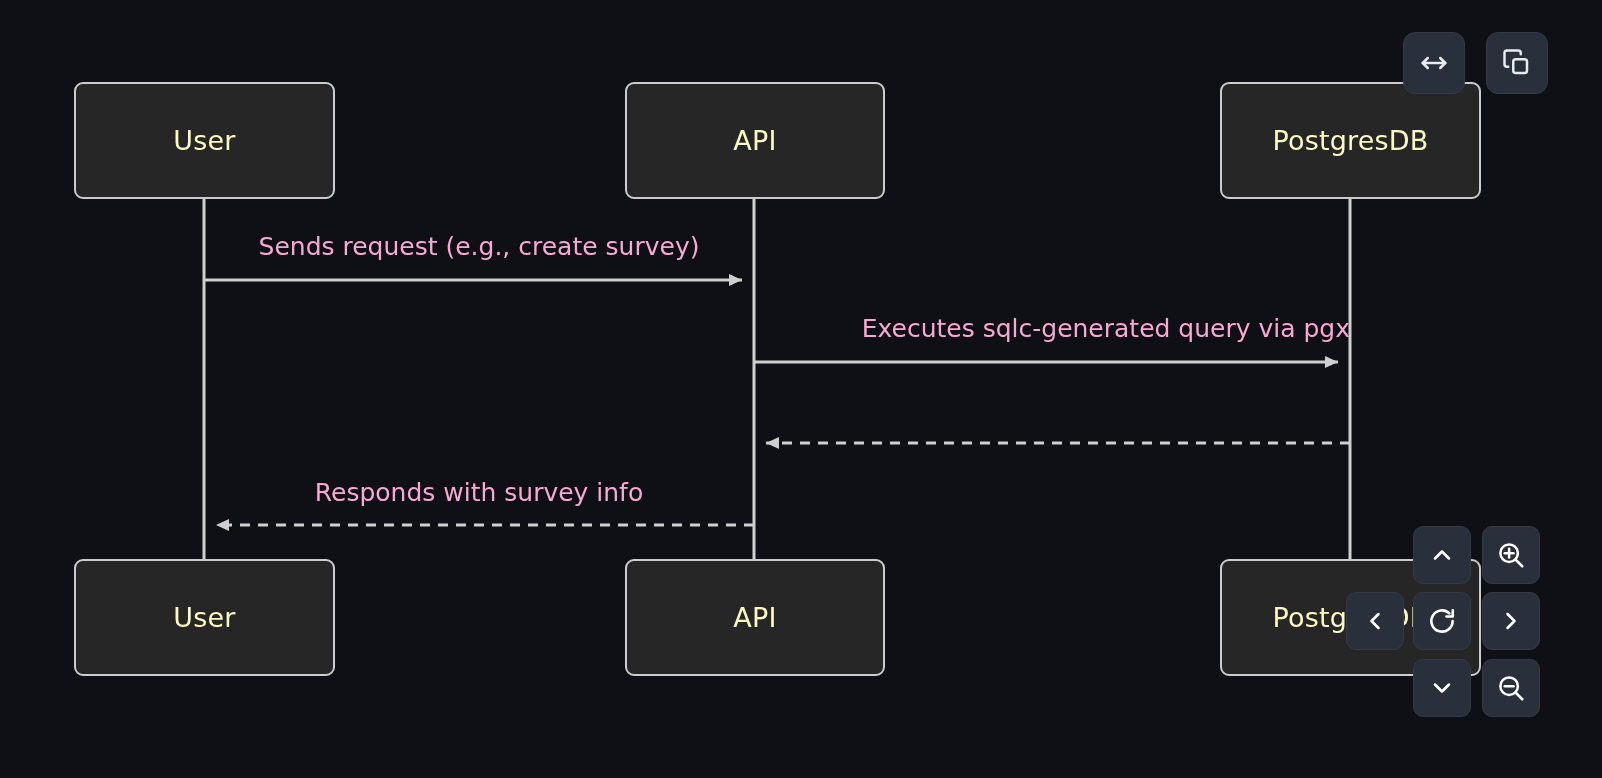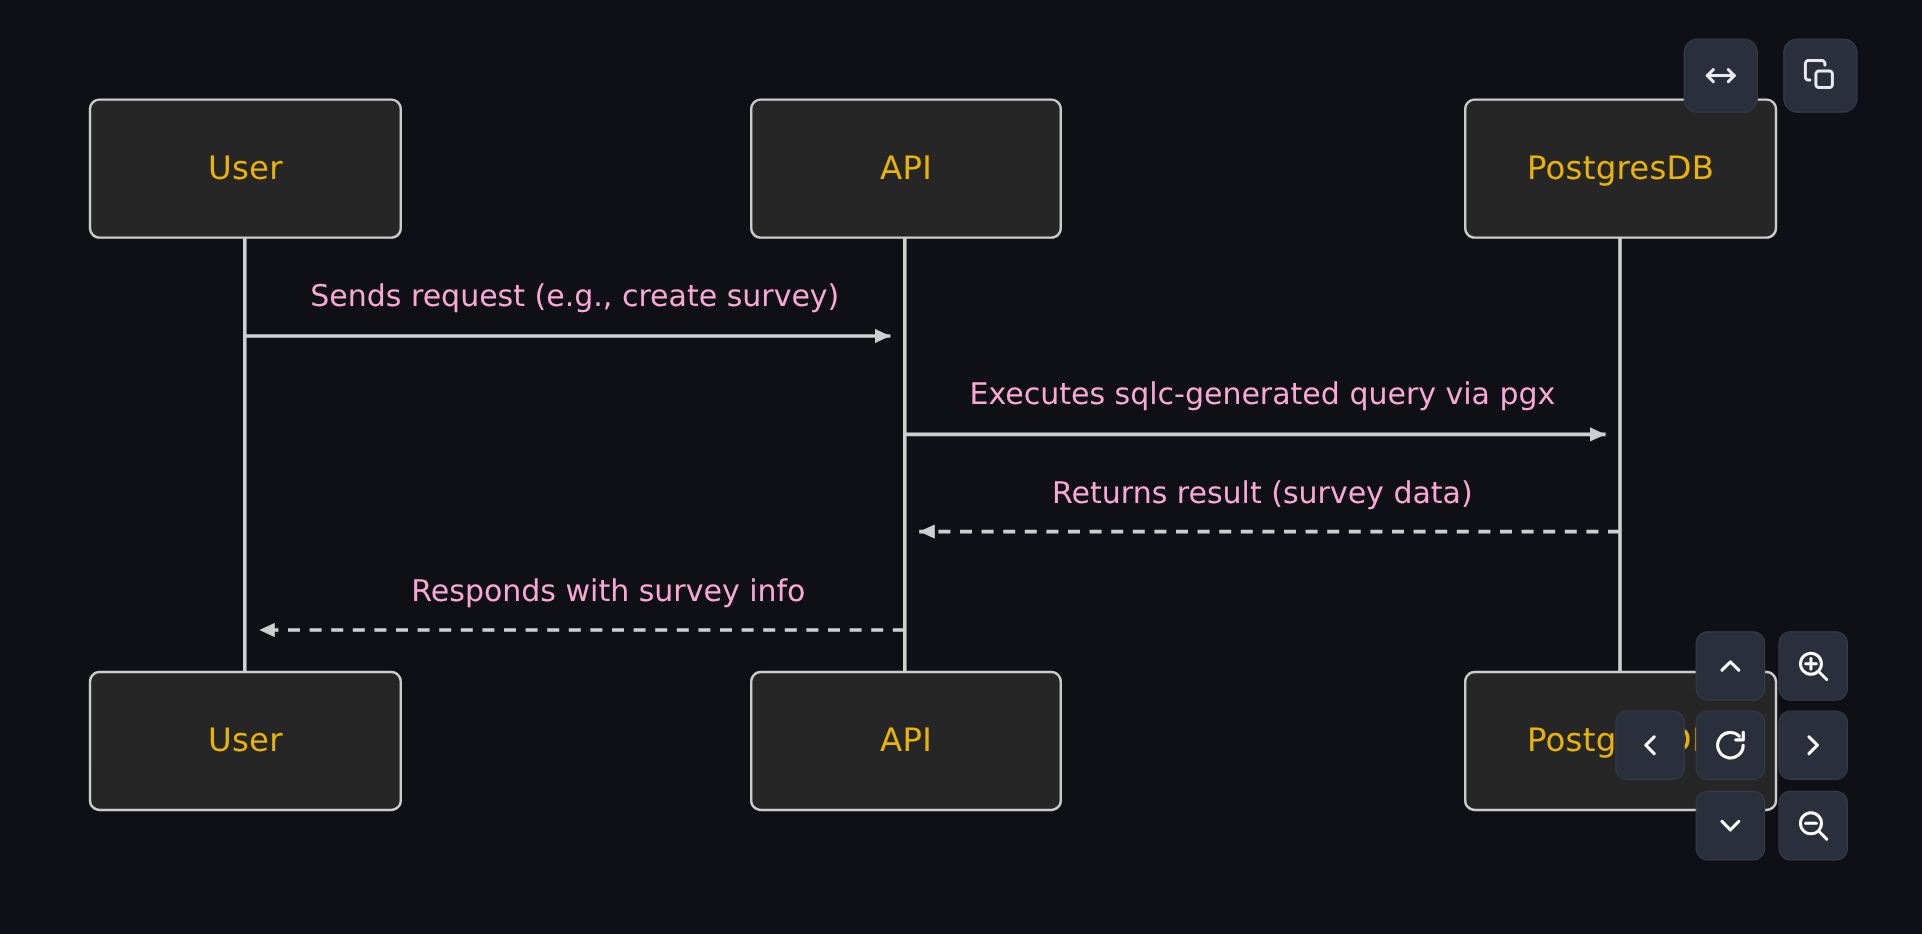--- a/index.html
+++ b/index.html
@@ -16,21 +16,21 @@
   }
   #diagram-svg {
     position: absolute; left: 0; top: 0;
     width: 1602px; height: 778px;
   }
 
   
   .actor-label {
     position: absolute;
     display: flex; align-items: center; justify-content: center;
-    color: #eab308;
+    color: #fef9c3;
     font-size: 27px;
     font-family: "DejaVu Sans", sans-serif;
     letter-spacing: 0.2px;
     pointer-events: none;
     white-space: nowrap;
   }
   .msg-label {
     position: absolute;
     color: #f9a8d4;
     font-size: 25px;
@@ -98,23 +98,22 @@
 
   <div class="actor-label" style="left:75px;  top:83px;  width:259px; height:115px;">User</div>
   <div class="actor-label" style="left:626px; top:83px;  width:258px; height:115px;">API</div>
   <div class="actor-label" style="left:1221px;top:83px;  width:259px; height:115px;">PostgresDB</div>
 
   <div class="actor-label" style="left:75px;  top:560px; width:259px; height:115px;">User</div>
   <div class="actor-label" style="left:626px; top:560px; width:258px; height:115px;">API</div>
   <div class="actor-label" style="left:1221px;top:560px; width:259px; height:115px;">PostgresDB</div>
 
   <div class="msg-label" style="left:204px; top:232px; width:550px; text-align:center;">Sends request (e.g., create survey)</div>
-  <div class="msg-label" style="left:754px; top:314px; width:596px; text-align:center;">Executes sqlc-generated query via pgx</div>
-  <div class="msg-label" style="left:754px; top:396px; width:596px; text-align:center;">Returns result (survey data)</div>
-  <div class="msg-label" style="left:204px; top:478px; width:550px; text-align:center;margin-left:28px;">Responds with survey info</div>
+  <div class="msg-label" style="left:754px; top:314px; width:596px; text-align:right;">Executes sqlc-generated query via pgx</div>
+  <div class="msg-label" style="left:204px; top:478px; width:550px; text-align:center;">Responds with survey info</div>
 
   <div class="ctl ctl-top" style="left:1403px; top:32px;" title="Fit width">
     <span>
       <svg width="30" height="30" viewBox="0 0 24 24" fill="none" stroke="#e8eaed" stroke-width="2" stroke-linecap="round" stroke-linejoin="round">
         <line x1="3" y1="12" x2="21" y2="12"></line>
         <polyline points="7,8 3,12 7,16"></polyline>
         <polyline points="17,8 21,12 17,16"></polyline>
       </svg>
     </span>
   </div>

